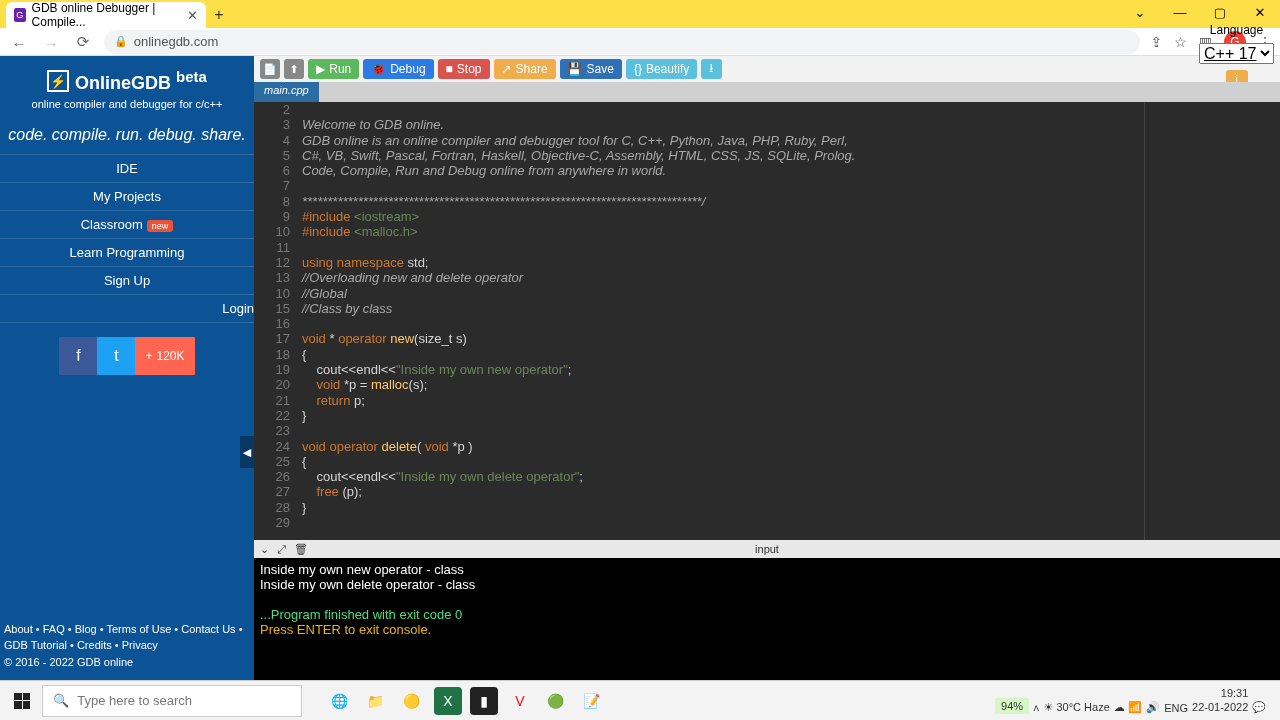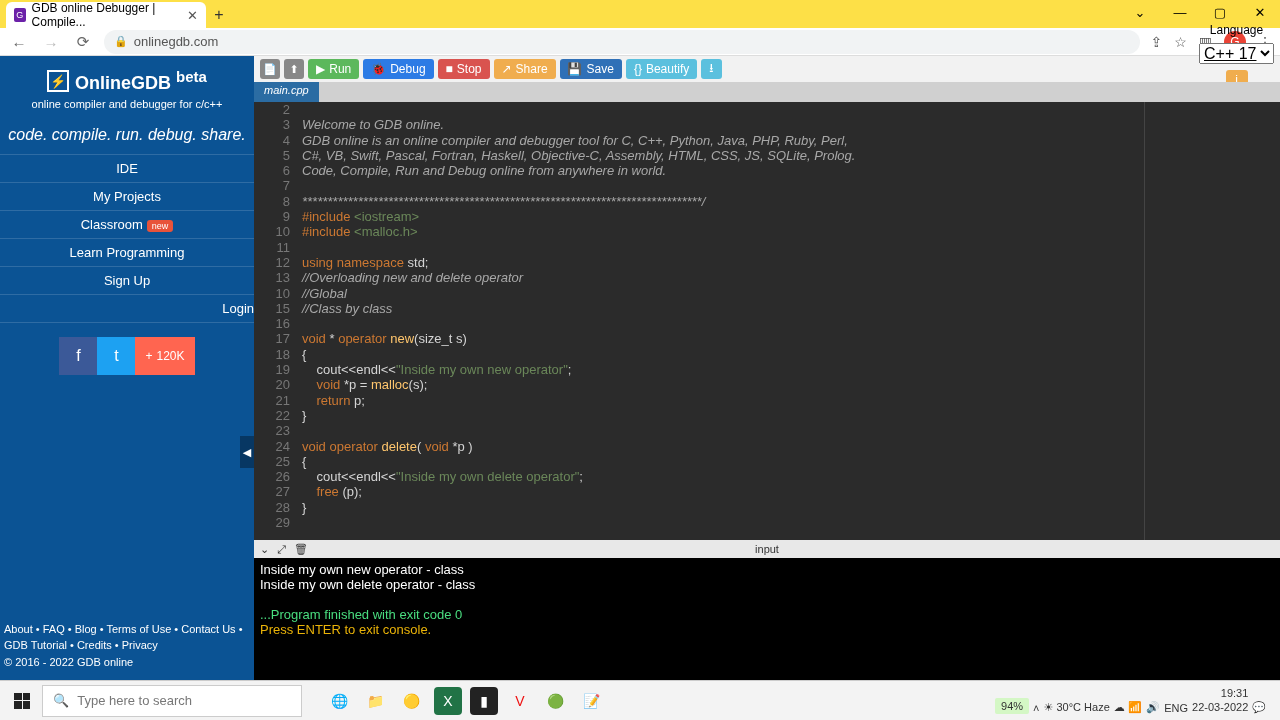--- a/index.html
+++ b/index.html
@@ -243,17 +243,17 @@
   <div class="tray">
     <span class="battery">94%</span>
     <span>˄</span>
     <span>☀ <span>30°C Haze</span></span>
     <span>☁</span>
     <span>📶</span>
     <span>🔊</span>
     <span>ENG</span>
     <div class="clock">
       <div>19:31</div>
-      <div>22-03-2022</div>
+      <div>22-01-2022</div>
     </div>
     <span>💬</span>
   </div>
 </div>
 
 </body></html>

